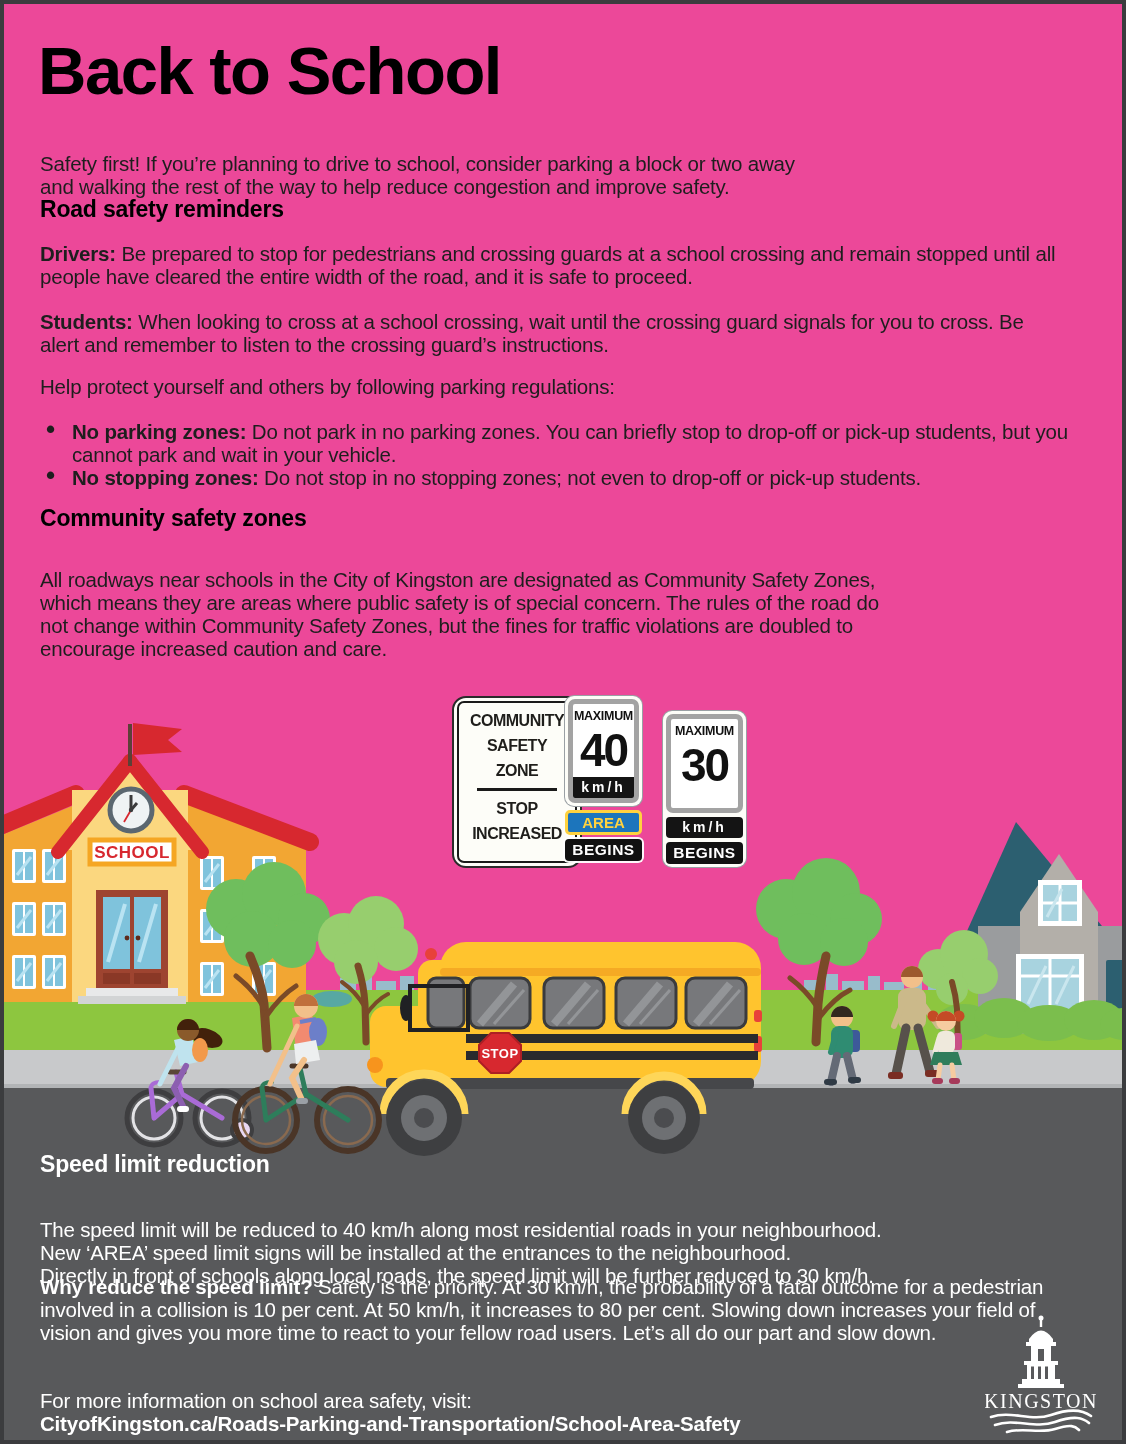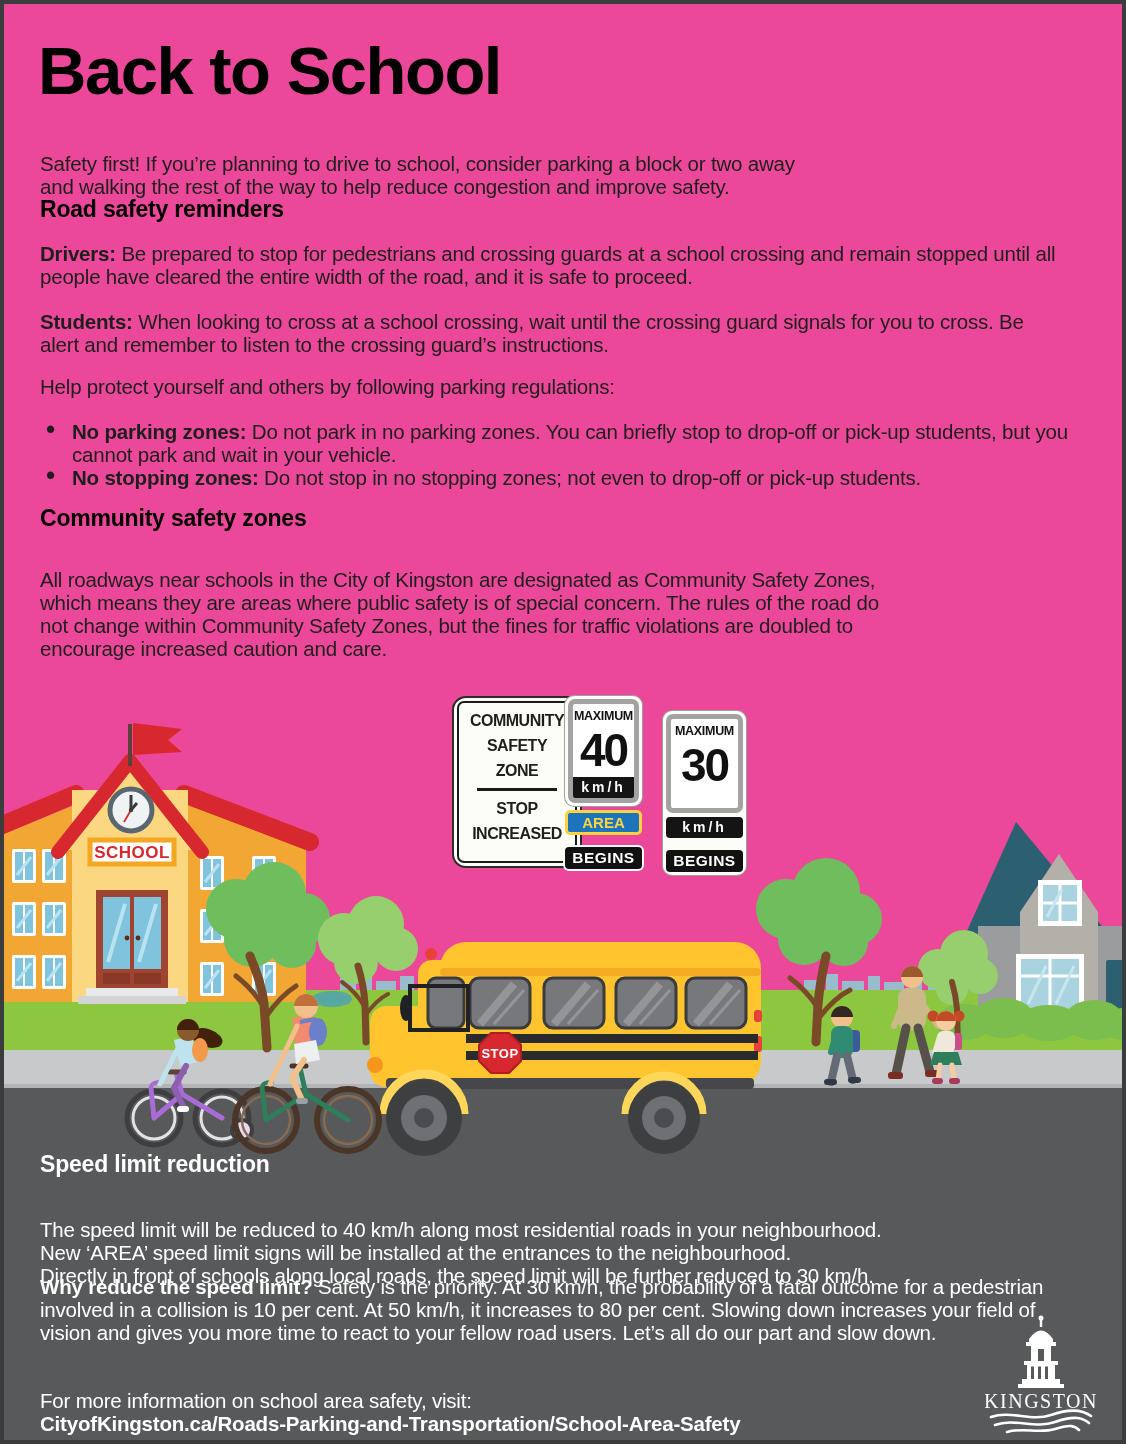--- a/index.html
+++ b/index.html
@@ -37,21 +37,21 @@
   .speed{left:561px;top:692px;width:77px;}
   .speed30{left:659px;top:707px;width:83px;}
   .speed-white{background:#FDFDF8;border-radius:9px;padding:3px;box-shadow:0 0 0 1px #9aa0a4;}
   .speed-inner{border:5px solid #a3a3a3;border-radius:7px;overflow:hidden;background:#FFF;}
   .maxw{font-size:12.5px;font-weight:bold;letter-spacing:-0.3px;padding-top:5px;color:#111;}
   .num{font-size:46px;font-weight:bold;letter-spacing:-2px;line-height:54px;color:#111;}
   .kmh{background:#141414;color:#FFF;font-weight:bold;font-size:14px;line-height:21px;letter-spacing:3px;}
   .kmh.insep{border-radius:4px;margin-top:4px;}
   .areatab{margin-top:4px;background:#1C75BC;border:3px solid #FFD23F;border-radius:5px;
            color:#FFD23F;font-weight:bold;font-size:15px;line-height:19px;}
-  .begins{margin-top:12px;background:#111;border-radius:4px;color:#FFF;font-weight:bold;
+  .begins{margin-top:4px;background:#111;border-radius:4px;color:#FFF;font-weight:bold;
           font-size:15.5px;line-height:22px;letter-spacing:0.5px;}
   .begins.rim{box-shadow:0 0 0 2px rgba(255,255,255,0.95);}
 
   
   .bottom{left:0;right:0;top:1084px;bottom:0;background:#58595B;z-index:0;}
   .scene{left:0;top:700px;z-index:1;pointer-events:none;}
   .bottom-text{left:0;right:16px;top:1084px;height:352px;z-index:3;color:#FFF;}
   .bottom-text .h2{color:#FFF;}
   .sheading{left:36px;top:63px;}
   .stext{left:36px;top:95px;}

